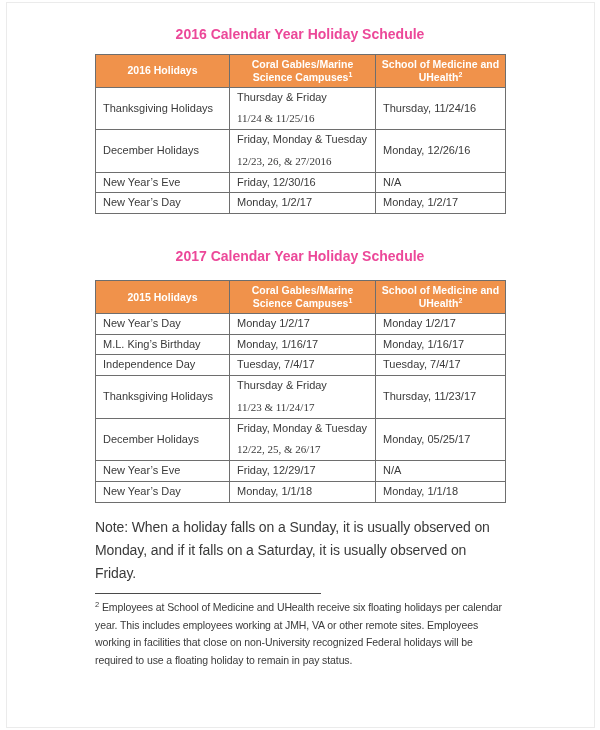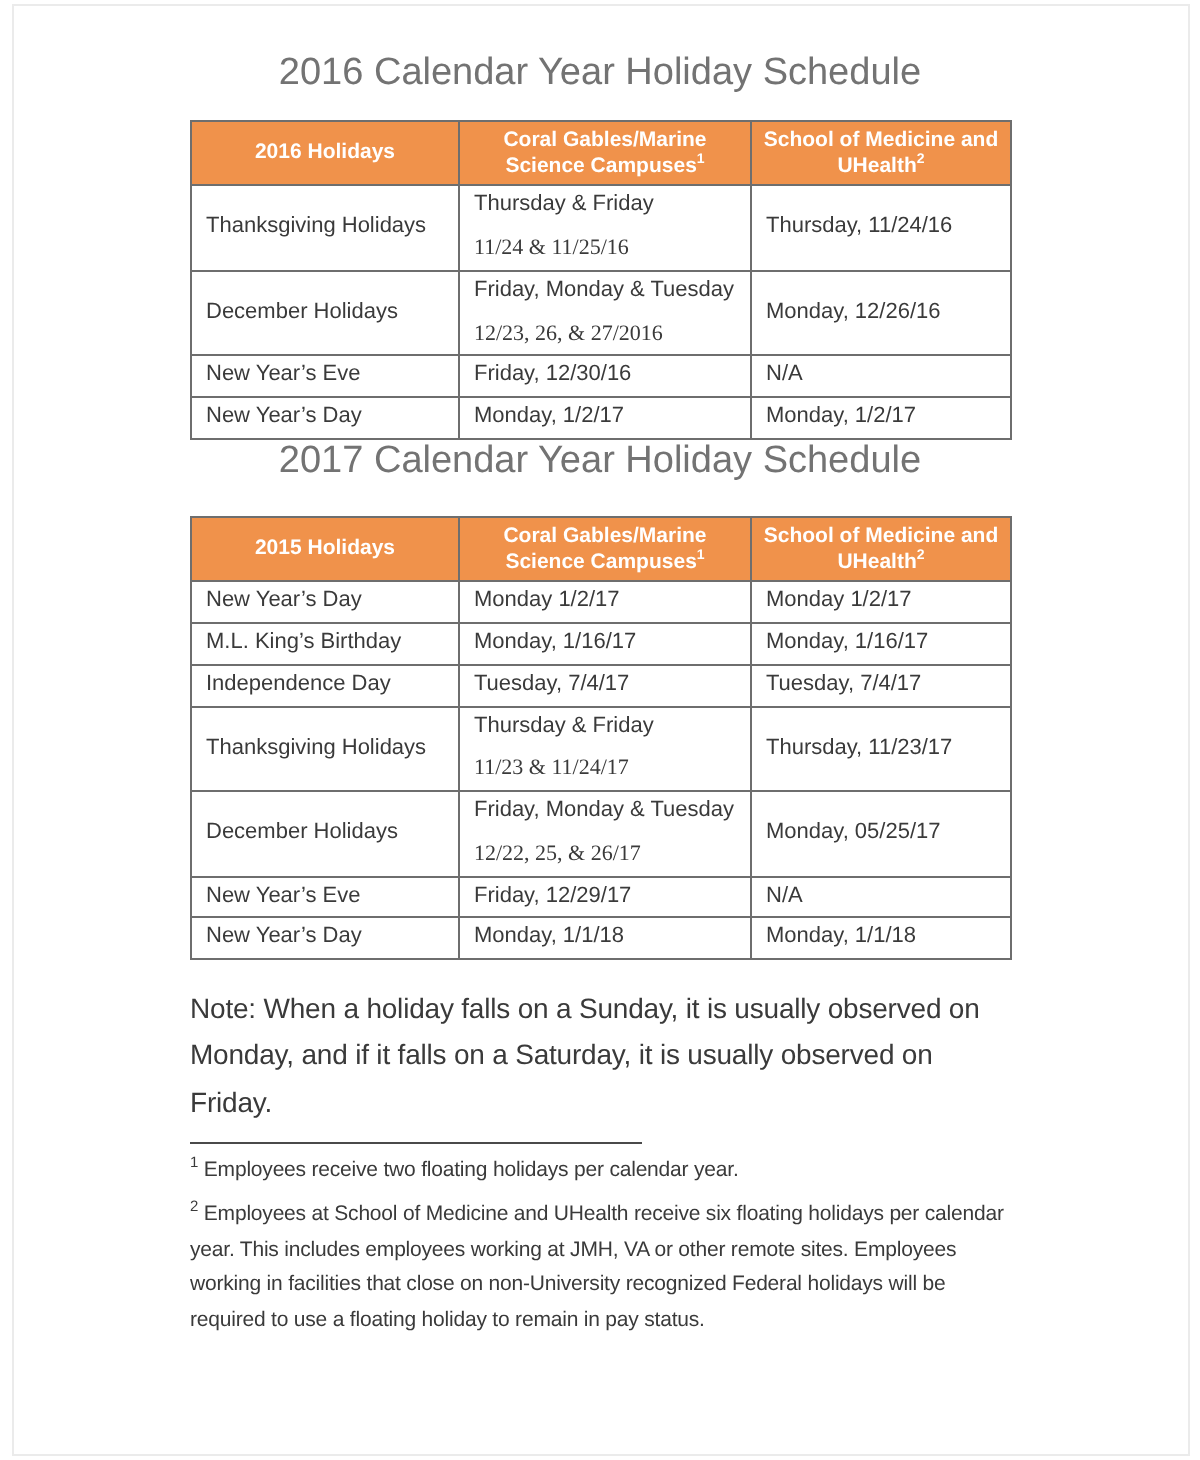--- a/index.html
+++ b/index.html
@@ -21,28 +21,29 @@
     border: 1px solid #ebebeb;
     pointer-events: none;
   }
   .content {
     position: relative;
     width: 410px;
     margin: 0 auto;
     padding-top: 26px;
   }
   .doc-title {
-    font-size: 19px;
-    font-weight: normal;
+    font-size: 14px;
+    font-weight: bold;
     text-align: center;
-    color: #737373;
+    color: #ec4899;
     line-height: 1.15;
     margin: 0 0 12px 0;
   }
   .doc-title.second {
+    margin-top: 34px;
     margin-bottom: 16px;
   }
   table.schedule {
     border-collapse: collapse;
     table-layout: fixed;
     width: 410px;
     font-size: 11px;
     color: var(--text, #3a3a3a);
   }
   table.schedule col.c1 { width: 134px; }
@@ -203,17 +204,16 @@
         <td>Monday, 1/1/18</td>
         <td>Monday, 1/1/18</td>
       </tr>
     </tbody>
   </table>
 
   <div class="note">Note: When a holiday falls on a Sunday, it is usually observed on Monday, and if it falls on a Saturday, it is usually observed on Friday.</div>
 
   <hr class="footnote-sep">
 
-  <div class="footnote"><sup>1</sup> <span>Employees receive two floating holidays per calendar year.</span></div>
 
   <div class="footnote"><sup>2</sup> <span>Employees at School of Medicine and UHealth receive six floating holidays per calendar year. This includes employees working at JMH, VA or other remote sites. Employees working in facilities that close on non-University recognized Federal holidays will be required to use a floating holiday to remain in pay status.</span></div>
 
 </div>
 
 </body></html>

